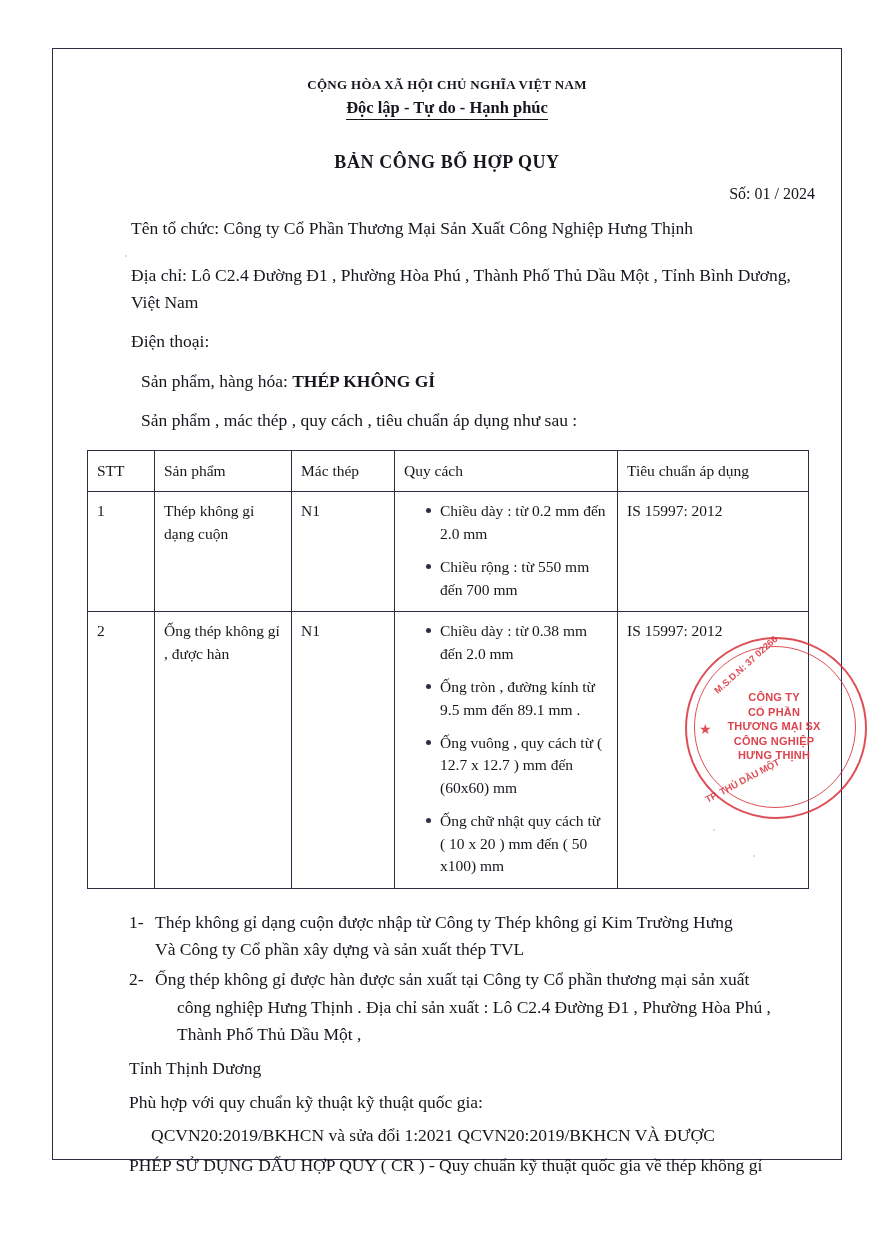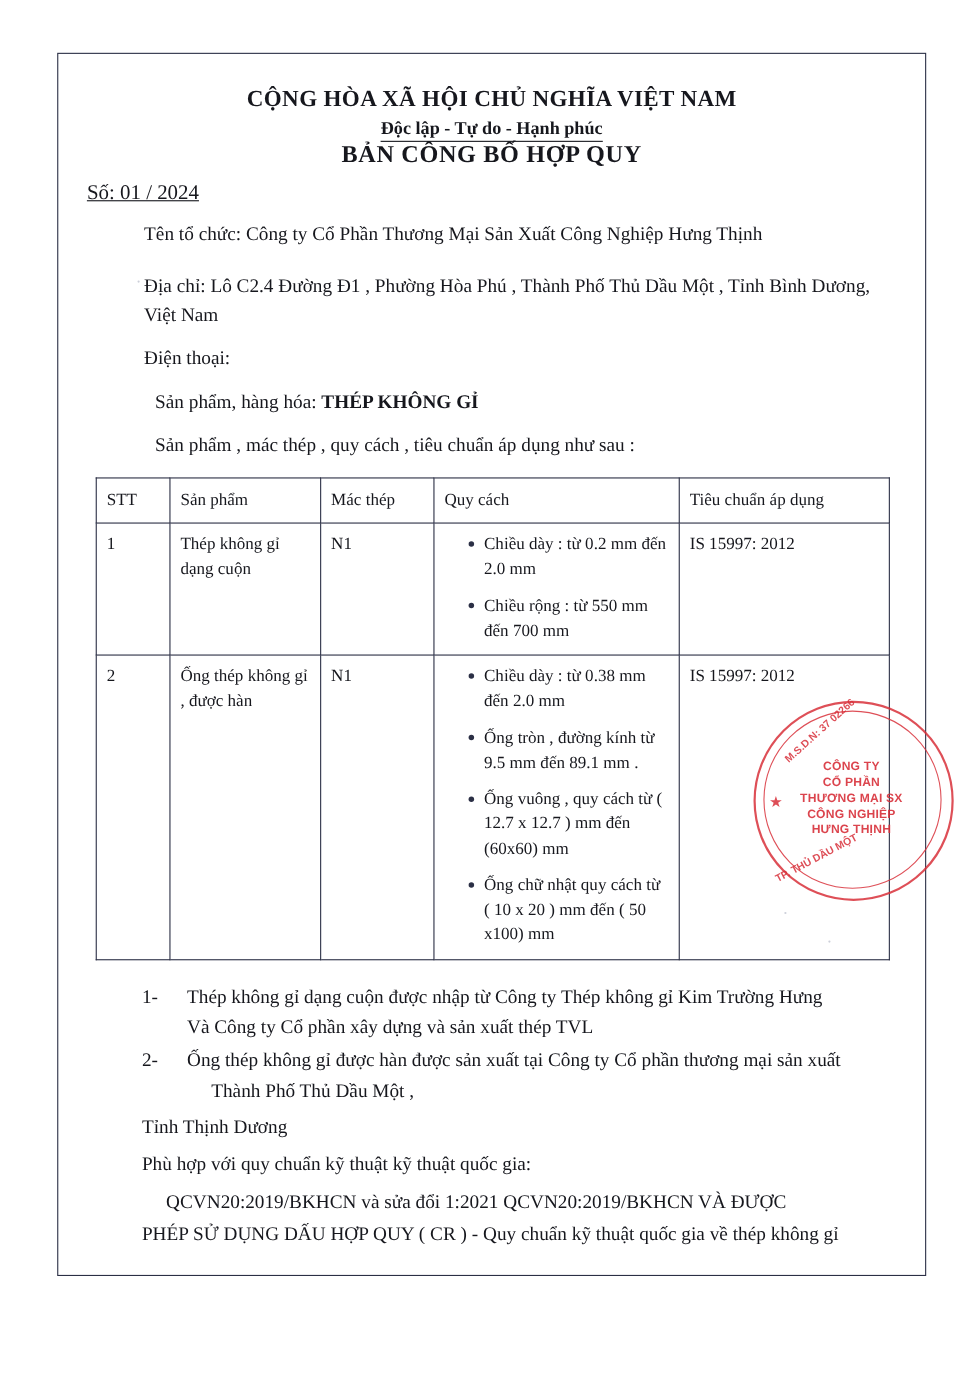--- a/index.html
+++ b/index.html
@@ -32,45 +32,45 @@
     position: absolute;
     left: 0; top: 0; right: 0; bottom: 0;
     padding: 20px 26px 0 26px;
     box-sizing: border-box;
   }
 
   
   .nat-title {
     text-align: center;
     font-weight: bold;
-    font-size: 21px;
+    font-size: 13px;
     letter-spacing: .3px;
     margin-top: 8px;
   }
   .nat-sub {
     text-align: center;
     font-weight: bold;
     font-size: 16.5px;
     margin-top: 5px;
   }
   .nat-sub span {
     border-bottom: 1.4px solid #16171d;
     padding-bottom: 2px;
   }
   .doc-title {
     text-align: center;
     font-weight: bold;
-    font-size: 22px;
+    font-size: 18px;
+    margin-top: 34px;
     letter-spacing: .6px;
   }
   .doc-number {
-    text-align: left;
-    font-size: 19px;
+    text-align: right;
+    font-size: 16px;
     margin-top: 12px;
-    text-decoration: underline;
   }
 
   
   .para {
     font-size: 17.5px;
     line-height: 1.55;
     margin-top: 12px;
     padding-left: 52px;
     padding-right: 10px;
   }
@@ -137,21 +137,21 @@
   }
   .note-item {
     display: flex;
     margin-top: 2px;
   }
   .note-num {
     flex: 0 0 auto;
     width: 26px;
   }
   .note-body { flex: 1 1 auto; }
-  .note-body .cont { display: block; margin-left: 15px; }
+  .note-body .cont { display: block; }
   .note-body .cont.ind { padding-left: 22px; }
   .tail {
     margin-top: 6px;
     font-size: 17.5px;
     line-height: 1.58;
   }
   .tail.j { text-align: justify; }
   .tail.left0 { padding-left: 0; }
 
   
@@ -306,20 +306,21 @@
         <div class="note-num">1-</div>
         <div class="note-body">
           <span class="cont">Thép không gỉ dạng cuộn được nhập từ Công ty Thép không gỉ Kim Trường Hưng</span>
           <span class="cont">Và Công ty Cổ phần xây dựng và sản xuất thép TVL</span>
         </div>
       </div>
       <div class="note-item">
         <div class="note-num">2-</div>
         <div class="note-body">
           <span class="cont">Ống thép không gỉ được hàn được sản xuất tại Công ty Cổ phần thương mại sản xuất</span>
+          <span class="cont ind">công nghiệp Hưng Thịnh . Địa chỉ sản xuất : Lô C2.4 Đường Ð1 , Phường Hòa Phú ,</span>
           <span class="cont ind">Thành Phố Thủ Dầu Một ,</span>
         </div>
       </div>
 
       <div class="tail">Tỉnh Thịnh Dương</div>
       <div class="tail">Phù hợp với quy chuẩn kỹ thuật kỹ thuật quốc gia:</div>
       <div class="tail j" style="padding-left:22px">QCVN20:2019/BKHCN và sửa đổi 1:2021  QCVN20:2019/BKHCN VÀ ĐƯỢC</div>
       <div class="tail j left0" style="margin-top:2px">PHÉP SỬ DỤNG DẤU HỢP QUY ( CR ) -  Quy chuẩn kỹ thuật quốc gia về thép không gỉ</div>
     </div>
 

